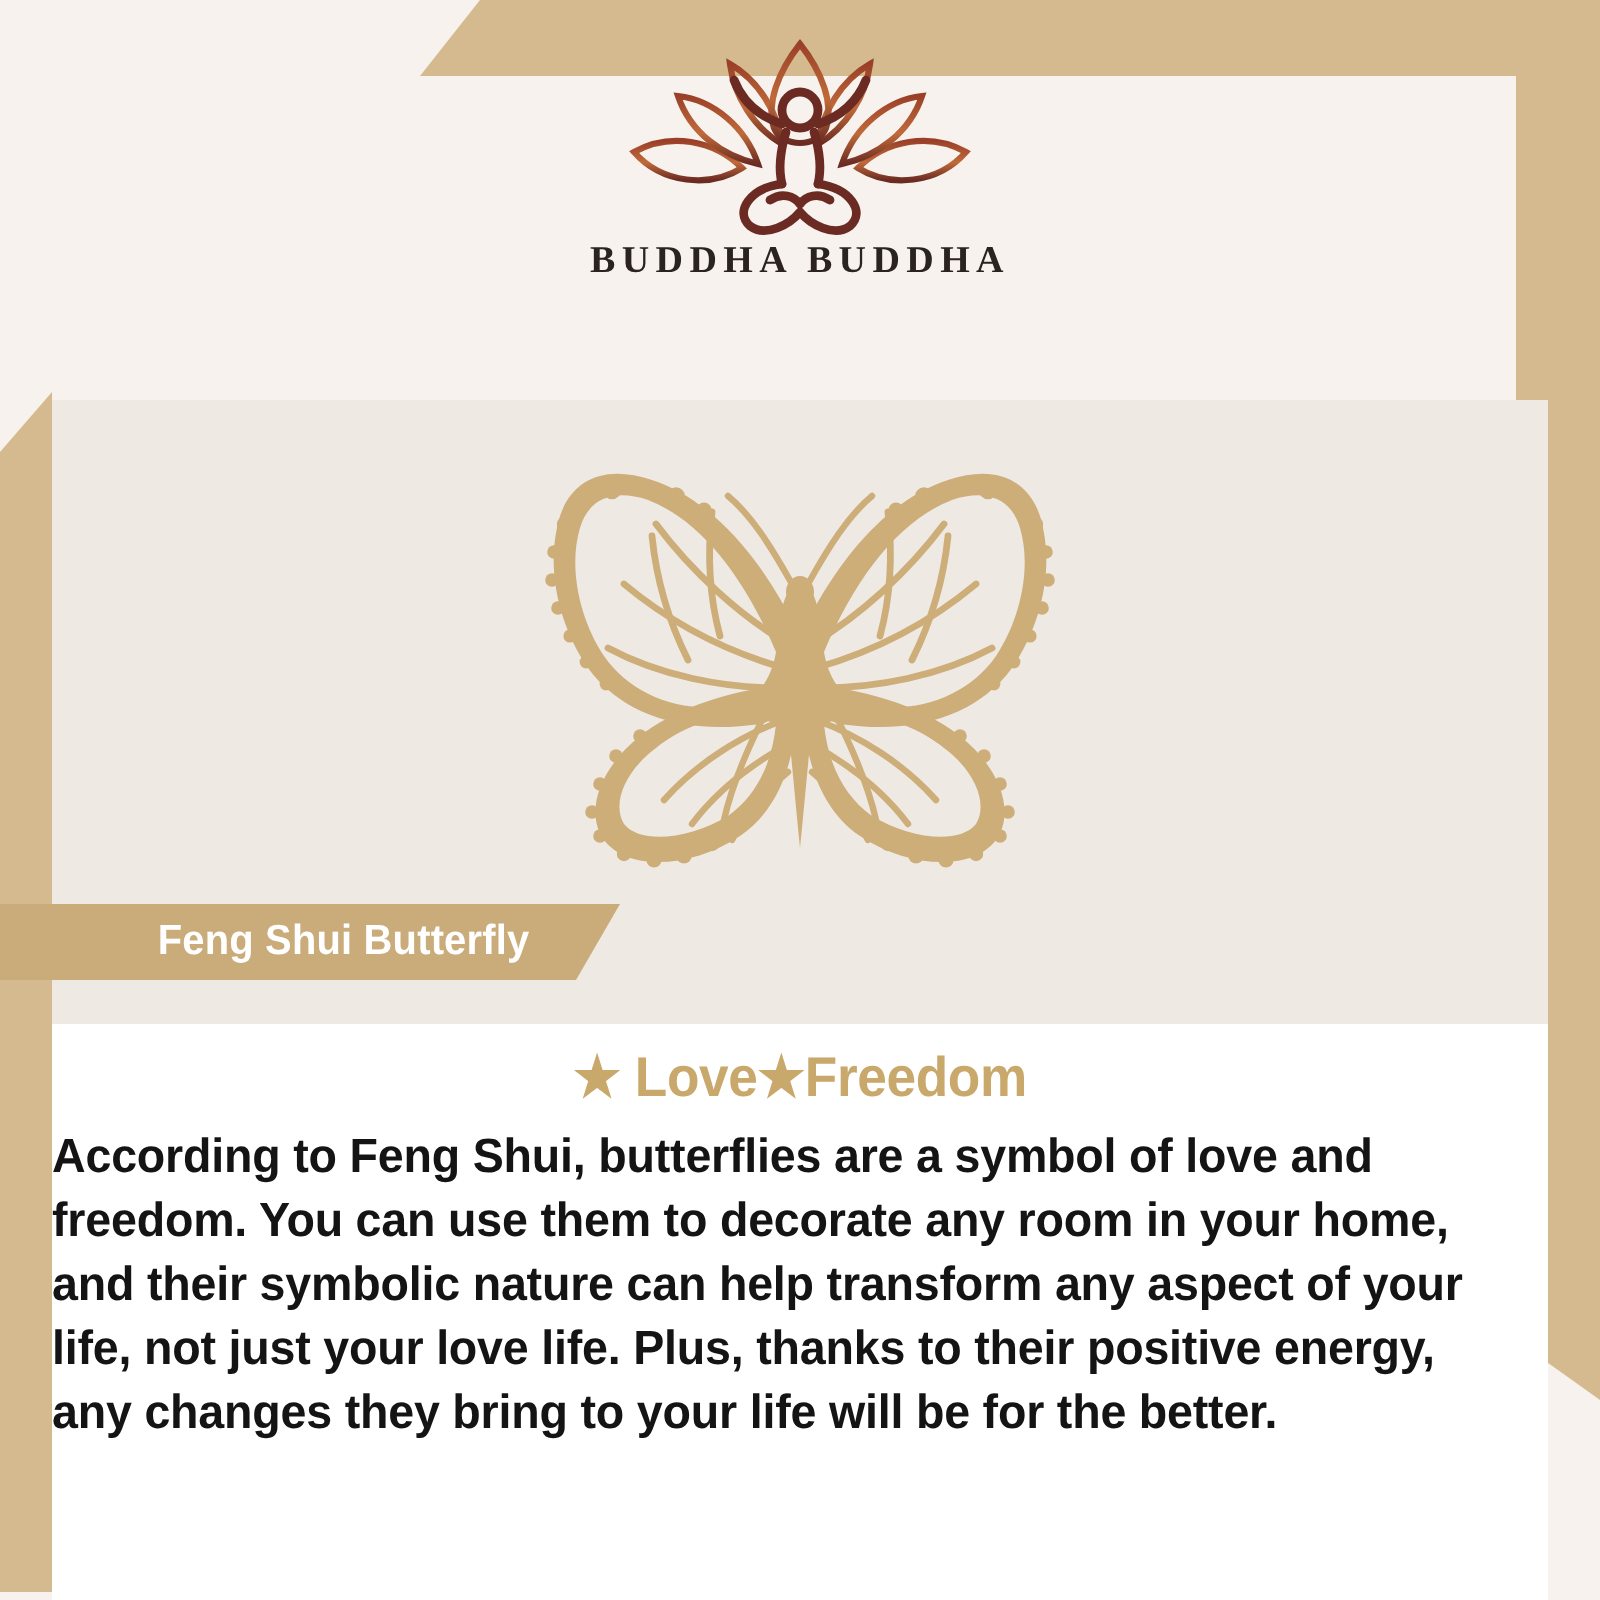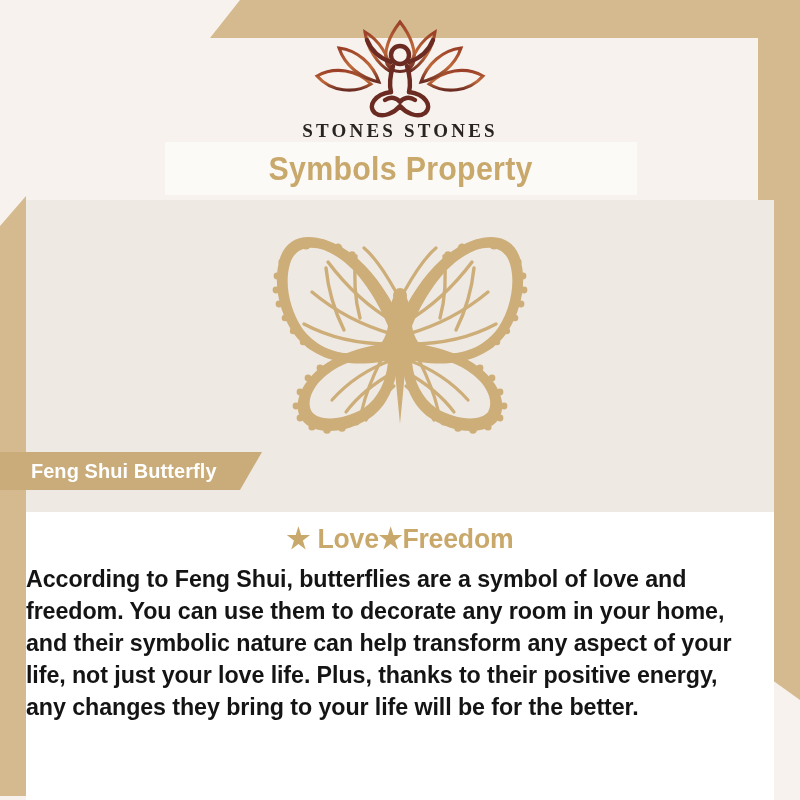--- a/index.html
+++ b/index.html
@@ -115,20 +115,21 @@
   .banner {
     position: absolute;
     left: 0;
     top: 452px;
     height: 38px;
     width: 262px;
     background: #C9AC79;
     clip-path: polygon(0 0, 100% 0, calc(100% - 22px) 100%, 0 100%);
     display: flex;
     align-items: center;
+    padding-left: 48px;
   }
   .banner-text {
     margin-left: 26px;
     font-family: "Liberation Sans Narrow", "Liberation Sans", sans-serif;
     font-size: 21px;
     font-weight: 700;
     color: #FFFFFF;
     letter-spacing: 0.1px;
     transform: scaleX(0.95);
   }
@@ -206,26 +207,23 @@
         <path d="M104,48 C116,44 124,36 128,26"></path>
 
         <path d="M88,52 C85,62 84,70 86,78"></path>
         <path d="M102,52 C105,62 106,70 104,78"></path>
 
         <path d="M86,78 C70,80 62,92 70,99 C78,105 90,98 95,92 C100,98 112,105 120,99 C128,92 120,80 104,78"></path>
 
         <path d="M80,86 C86,82 92,84 95,88 C98,84 104,82 110,86"></path>
       </g>
     </svg>
-    <div class="logo-word">STONES STONES</div>
+    <div class="logo-word">BUDDHA BUDDHA</div>
   </div>
 
-  <div class="title-strip">
-    <div class="title-text">Symbols Property</div>
-  </div>
 
   <div class="butterfly-wrap">
     <svg width="340" height="220" viewBox="0 0 340 220">
       <g fill="#CDAE79">
 
         <path d="M168,92 C150,56 126,28 96,18 C72,10 56,18 50,36 C42,62 50,92 64,112
                  C80,134 110,146 150,140 C160,138 166,128 168,112 Z
                  M158,104 C156,116 150,126 140,130 C112,136 86,126 72,106
                  C60,88 54,62 60,42 C64,28 76,22 94,28 C120,38 142,66 158,104 Z"></path>
 

